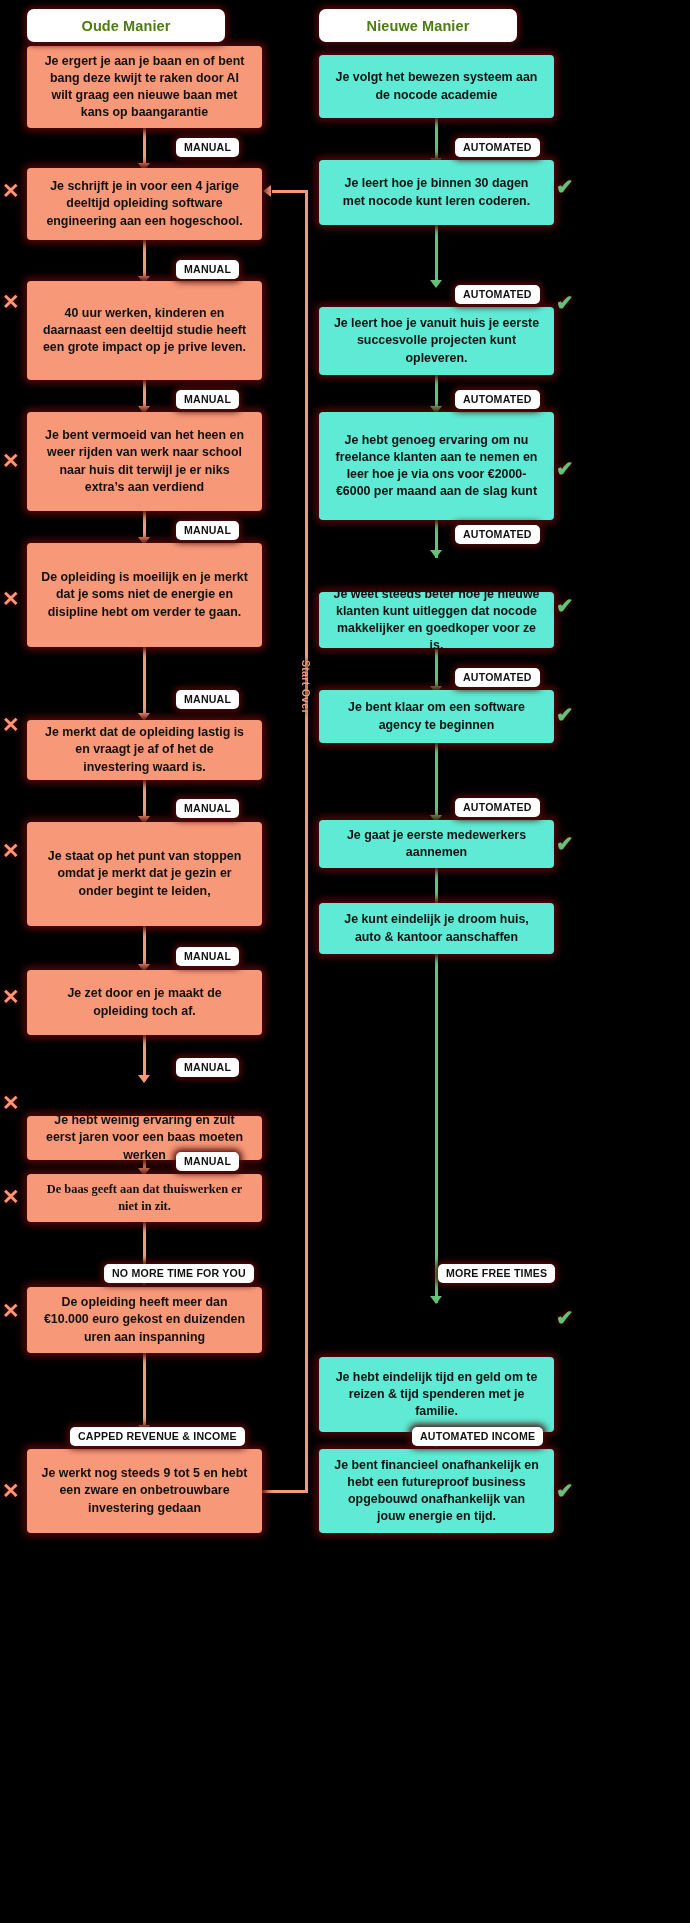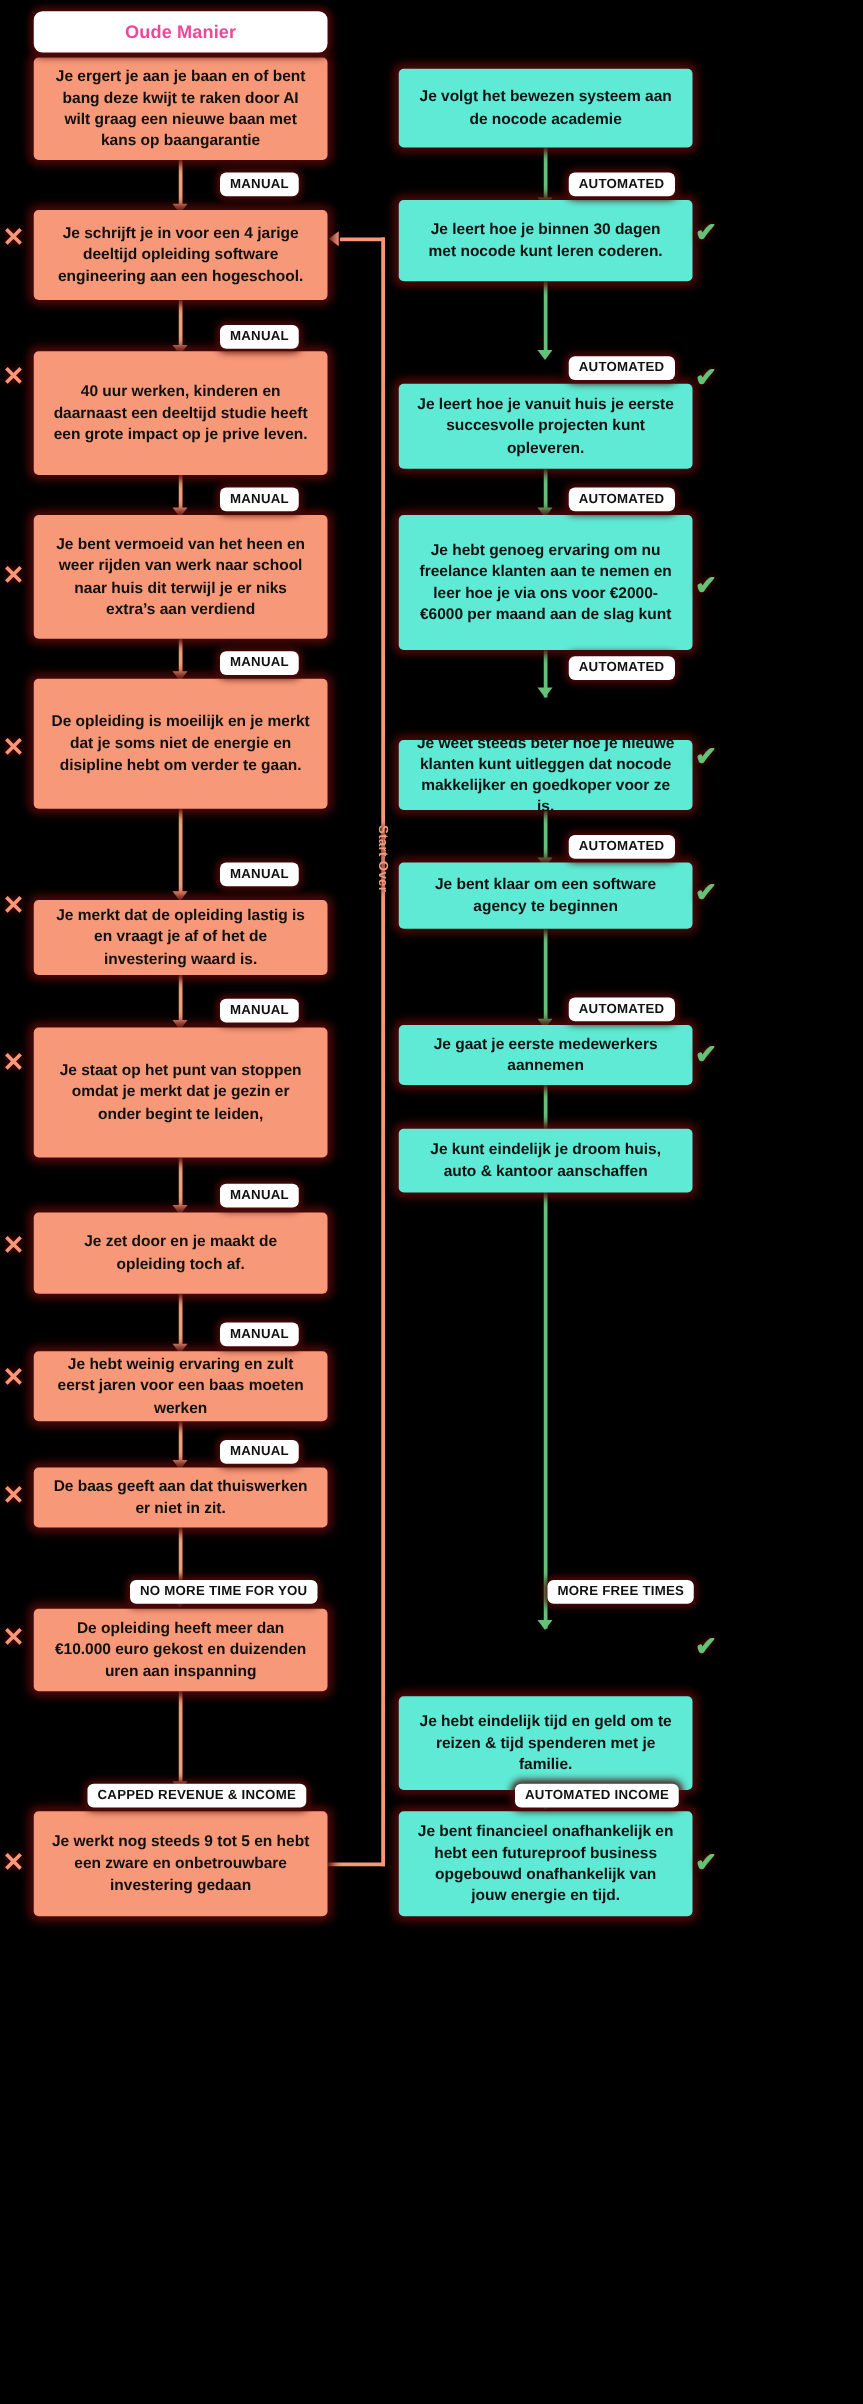--- a/index.html
+++ b/index.html
@@ -14,29 +14,29 @@
     position: relative;
     overflow: hidden;
   }
 
   
   .board { position: relative; width: 690px; height: 1923px; }
 
   
   .col-title {
     position: absolute;
-    width: 235px;
+    width: 198px;
     height: 33px;
     background: #ffffff;
     border-radius: 7px;
     box-shadow: 0 0 6px 3px rgba(80,9,9,0.95);
     display: flex;
     align-items: center;
     justify-content: center;
-    color: #ec4899;
+    color: #4d7c0f;
     font-size: 14.5px;
     font-weight: bold;
     letter-spacing: .1px;
     z-index: 6;
   }
 
   
   .node {
     position: absolute;
     width: 235px;
@@ -136,20 +136,21 @@
     text-shadow: 0 0 5px #000;
   }
 </style>
 </head>
 <body>
 
 <div class="board">
 
   <div class="col-title" style="left:27px; top:9px;">Oude Manier</div>
 
+  <div class="col-title" style="left:319px; top:9px;">Nieuwe Manier</div>
 
   <div class="conn red" style="left:143px; top:128px; height:40px;"></div>
   <div class="arrowhead red" style="left:138px; top:163px;"></div>
 
   <div class="conn red" style="left:143px; top:240px; height:42px;"></div>
   <div class="arrowhead red" style="left:138px; top:276px;"></div>
 
   <div class="conn red" style="left:143px; top:380px; height:33px;"></div>
   <div class="arrowhead red" style="left:138px; top:406px;"></div>
 
@@ -202,25 +203,25 @@
   <div class="tag" style="left:176px; top:690px;">MANUAL</div>
 
   <div class="node red" style="left:27px; top:822px; height:104px;">Je staat op het punt van stoppen omdat je merkt dat je gezin er onder begint te leiden,</div>
   <div class="glyph x" style="top:840px;">✕</div>
 
   <div class="tag" style="left:176px; top:947px;">MANUAL</div>
   <div class="node red" style="left:27px; top:970px; height:65px;">Je zet door en je maakt de opleiding toch af.</div>
   <div class="glyph x" style="top:986px;">✕</div>
 
   <div class="tag" style="left:176px; top:1058px;">MANUAL</div>
-  <div class="node red" style="left:27px; top:1081px; height:56px;">Je hebt weinig ervaring en zult eerst jaren voor een baas moeten werken</div>
+  <div class="node red" style="left:27px; top:1116px; height:44px;">Je hebt weinig ervaring en zult eerst jaren voor een baas moeten werken</div>
   <div class="glyph x" style="top:1092px;">✕</div>
 
   <div class="tag" style="left:176px; top:1152px;">MANUAL</div>
-  <div class="node red" style="left:27px; top:1174px; height:48px;">De baas geeft aan dat thuiswerken er niet in zit.</div>
+  <div class="node red" style="left:27px; top:1174px; height:48px;font-family:Liberation Serif, serif;">De baas geeft aan dat thuiswerken er niet in zit.</div>
   <div class="glyph x" style="top:1186px;">✕</div>
 
   <div class="tag" style="left:104px; top:1264px;">NO MORE TIME FOR YOU</div>
   <div class="node red" style="left:27px; top:1287px; height:66px;">De opleiding heeft meer dan €10.000 euro gekost en duizenden uren aan inspanning</div>
   <div class="glyph x" style="top:1300px;">✕</div>
 
   <div class="tag" style="left:70px; top:1427px;">CAPPED REVENUE &amp; INCOME</div>
   <div class="node red" style="left:27px; top:1449px; height:84px;">Je werkt nog steeds 9 tot 5 en hebt een zware en onbetrouwbare investering gedaan</div>
   <div class="glyph x" style="top:1480px;">✕</div>
 

